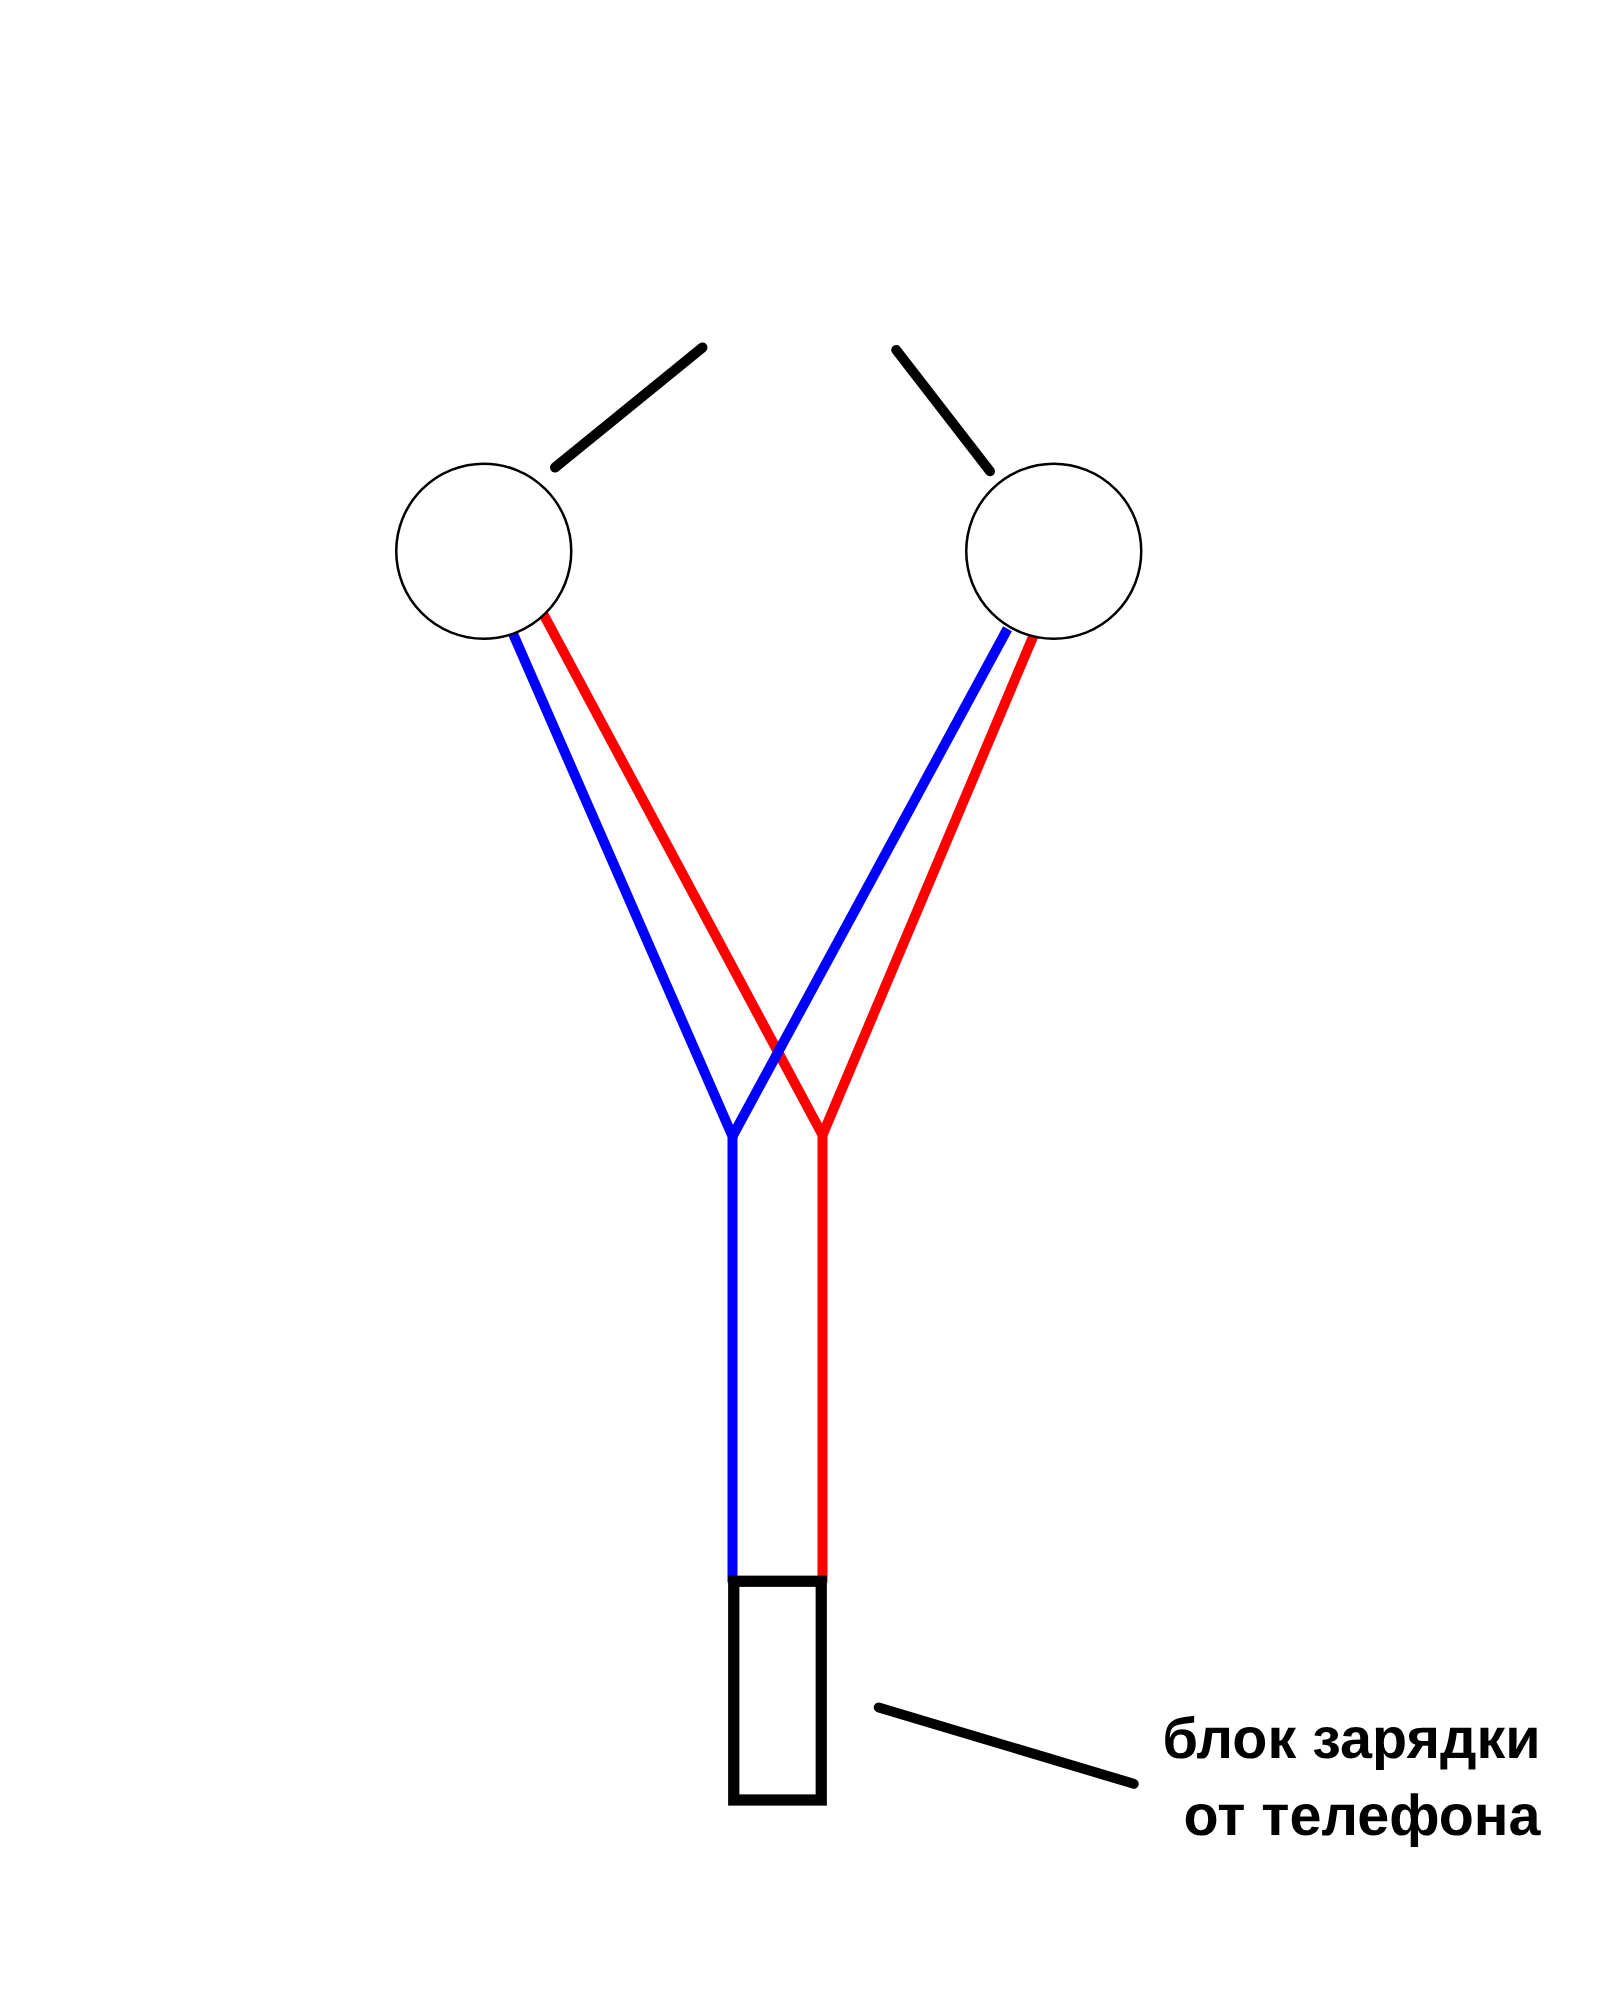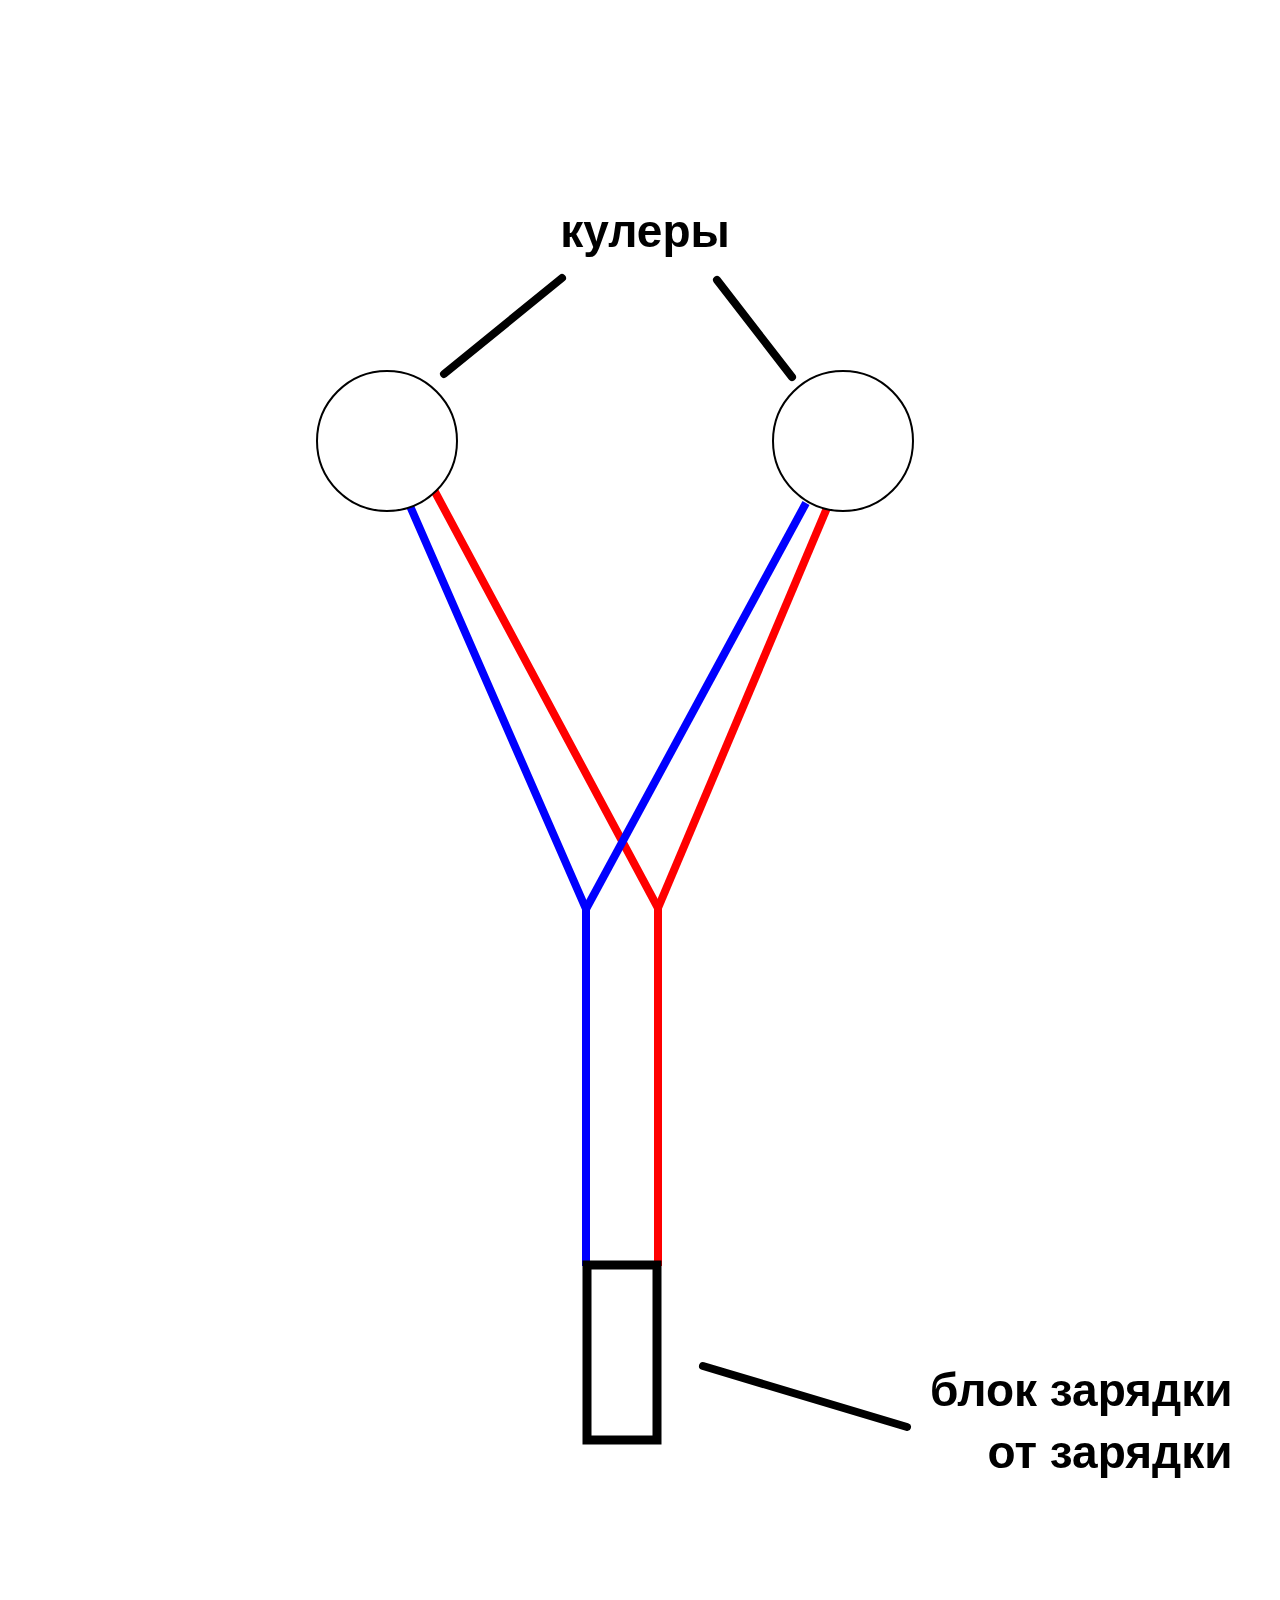--- a/index.html
+++ b/index.html
@@ -61,20 +61,19 @@
     <path d="M 806 503 L 586 909" fill="none" stroke-width="8" stroke-linejoin="round" stroke="#0000ff"></path>
 
     <circle cx="387" cy="441" r="70" fill="#ffffff" stroke-width="2" stroke="#000000"></circle>
     <circle cx="843" cy="441" r="70" fill="#ffffff" stroke-width="2" stroke="#000000"></circle>
 
     <rect x="587" y="1265" width="70" height="175" fill="#ffffff" stroke-width="9" stroke-linejoin="miter" stroke="#000000"></rect>
 
     <line x1="703" y1="1366" x2="907" y2="1427" stroke-width="8" stroke-linecap="round" stroke="#000000"></line>
   </svg>
 
-  <div class="label label-coolers">кулеры</div>
 
   <div class="label label-charger">
     <div>блок зарядки</div>
-    <div>от зарядки</div>
+    <div>от телефона</div>
   </div>
 
 </div>
 
 </body></html>

